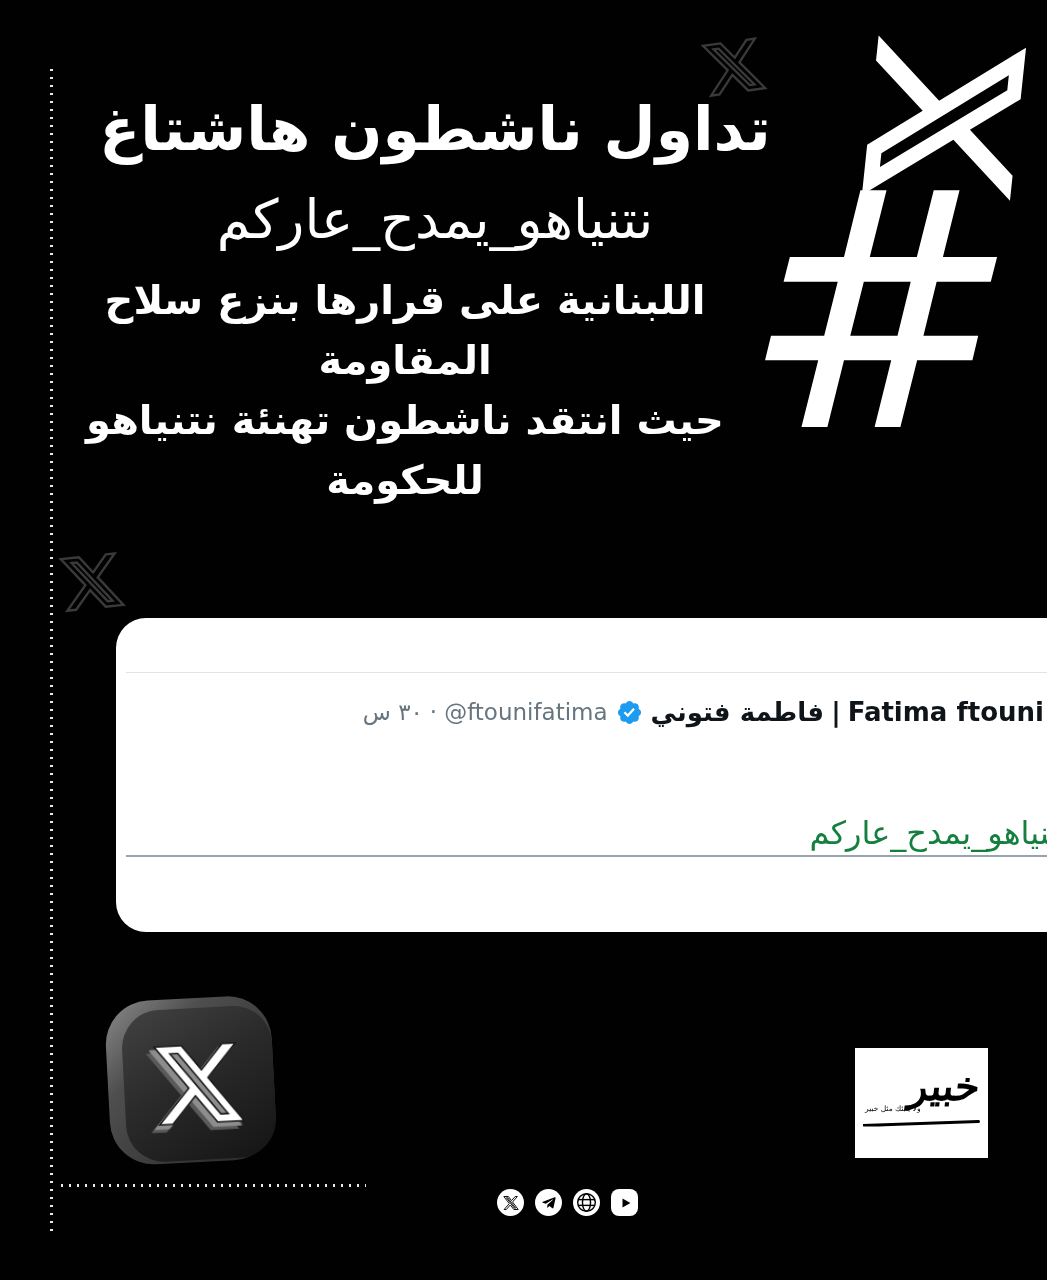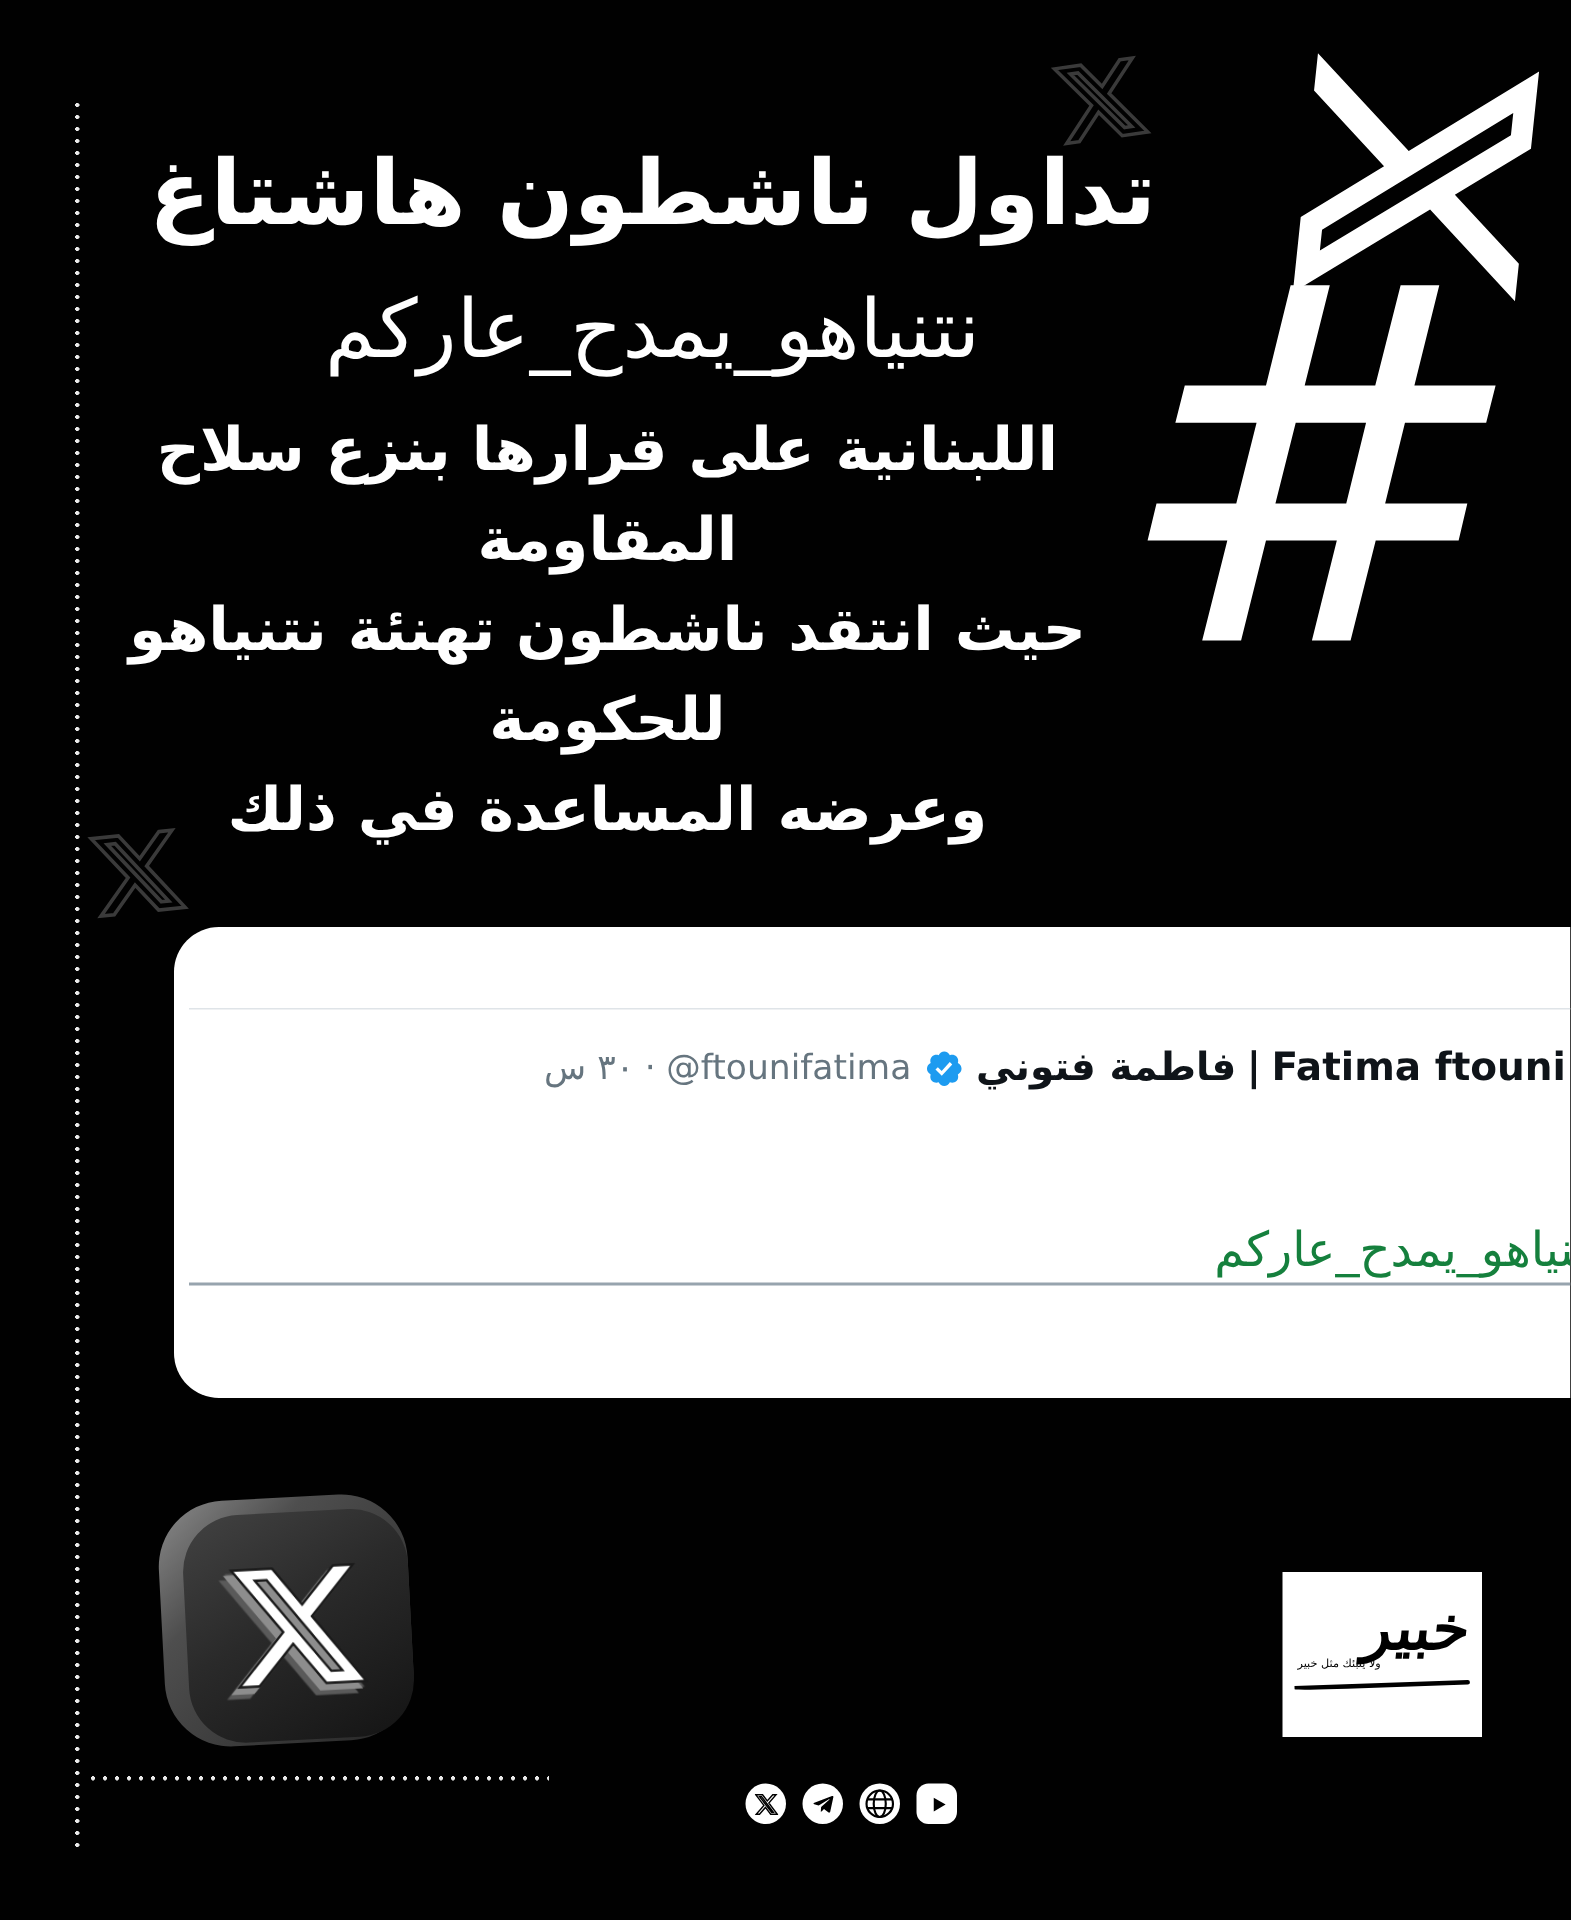--- a/index.html
+++ b/index.html
@@ -94,21 +94,20 @@
     <svg viewBox="0 0 24 24" width="100%" height="100%">
         <use href="#xlogo" fill="none" stroke="#3a3a3a" stroke-width="0.9"></use>
       </svg>
   </div>
 
   <div class="title">تداول ناشطون هاشتاغ</div>
   <div class="title2">نتنياهو_يمدح_عاركم</div>
   <div class="subtitle">
     <div>اللبنانية على قرارها بنزع سلاح المقاومة</div>
     <div>حيث انتقد ناشطون تهنئة نتنياهو للحكومة</div>
-    <div>وعرضه المساعدة في ذلك</div>
   </div>
 
   <div class="card">
     <div class="card-divider-top"></div>
 
     <div class="tw-header">
       <span class="tw-meta rtl">٣٠ س</span>
       <span class="tw-meta">·</span>
       <span class="tw-meta">@ftounifatima</span>
       <span class="badge">

